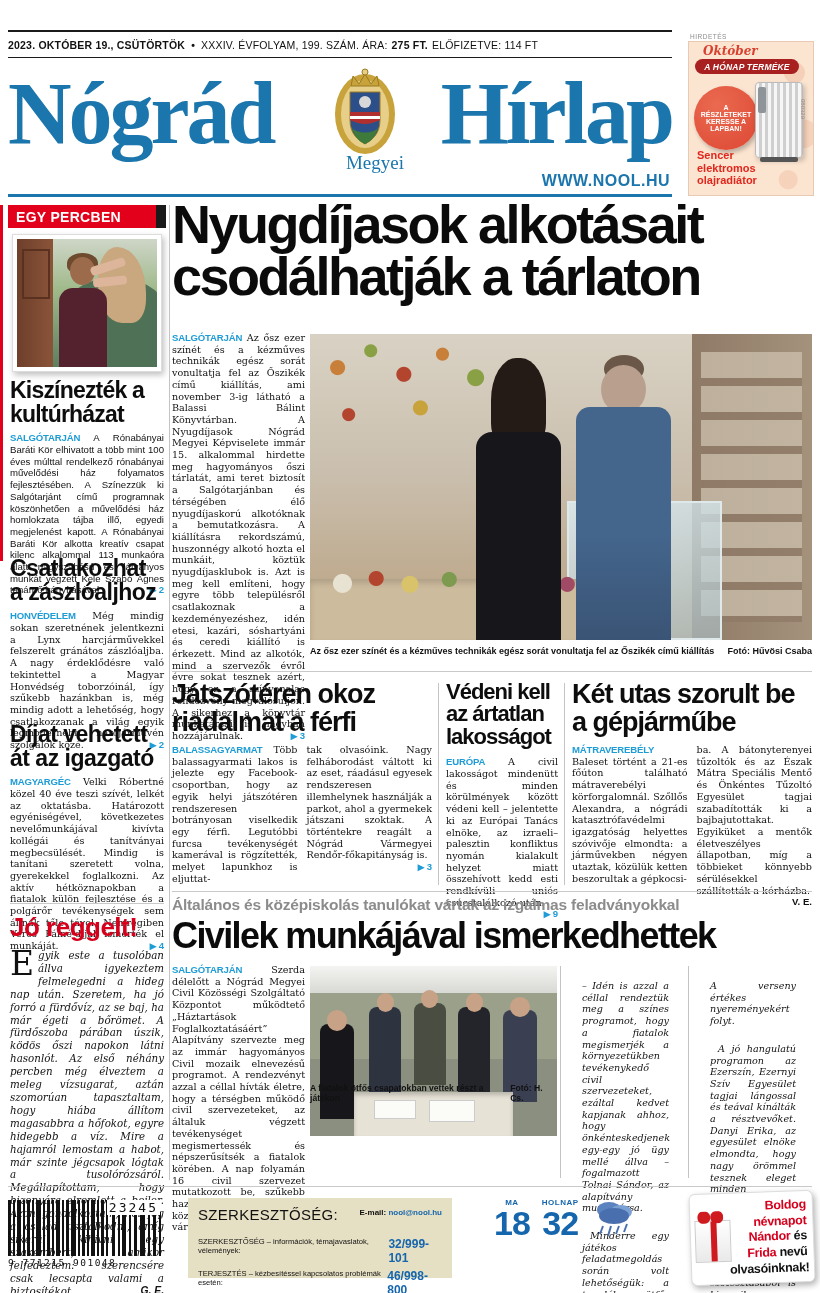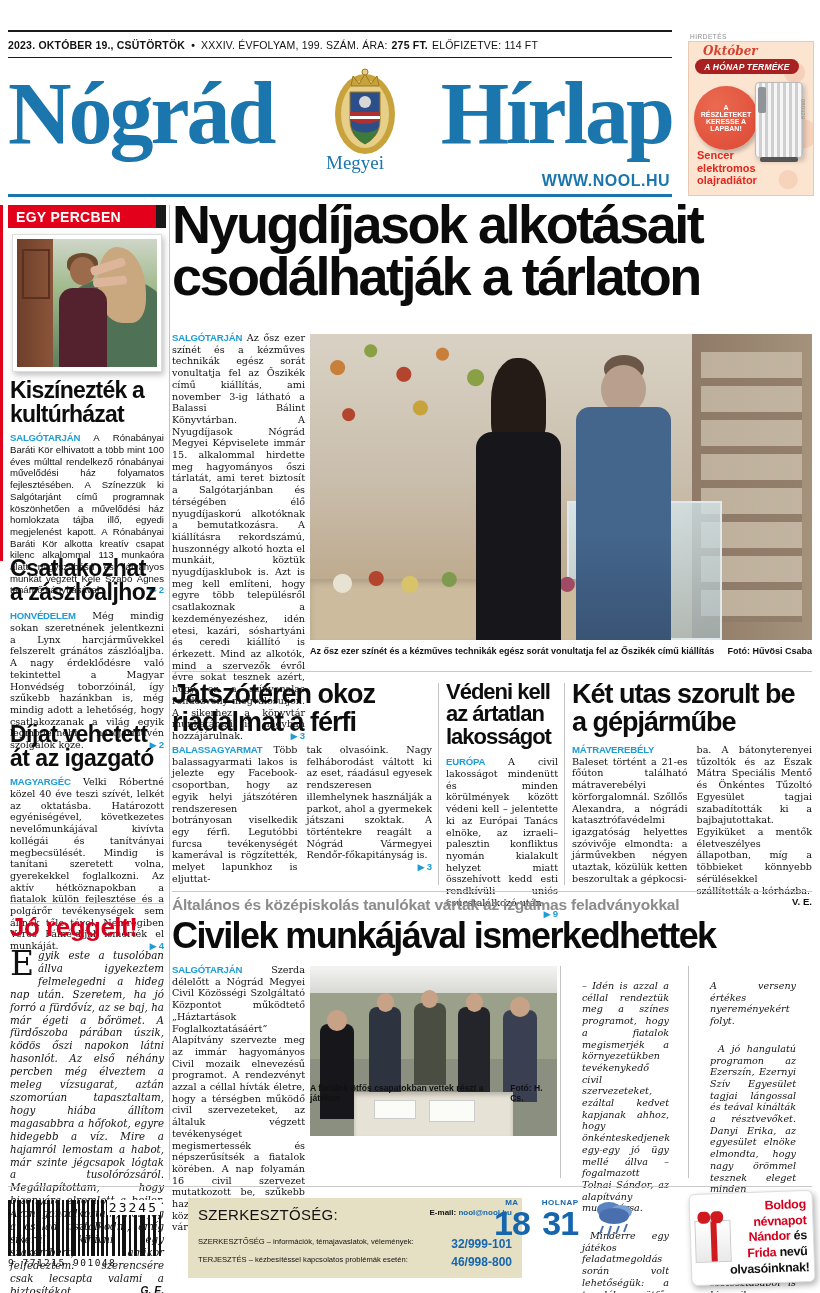--- a/index.html
+++ b/index.html
@@ -21,21 +21,21 @@
   #topbar .b{font-weight:bold;}
   #topbar .dot{margin:0 6px;font-weight:bold;}
 
   
   #masthead{left:8px;top:56px;width:664px;height:138px;border-bottom:3px solid #1b76ad;}
   .mast-word{position:absolute;color:#1b76ad;font-family:"Liberation Serif",serif;font-weight:bold;
              font-size:88px;line-height:1;letter-spacing:-3px;top:14px;}
   #mast-left{left:0;}
   #mast-right{right:0;}
   #crest{position:absolute;left:318px;top:6px;width:78px;height:118px;text-align:center;}
-  #crest-word{position:absolute;left:318px;top:96px;width:78px;text-align:left;color:#1b76ad;
+  #crest-word{position:absolute;left:318px;top:96px;width:78px;text-align:right;color:#1b76ad;
               font-family:"Liberation Serif",serif;font-size:19px;}
   #site{position:absolute;right:2px;bottom:4px;color:#1b76ad;font-weight:bold;font-size:16px;letter-spacing:.5px;}
 
   
   #ad-label{left:690px;top:33px;font-size:6.5px;color:#8d8d8d;letter-spacing:.5px;}
   #ad{left:688px;top:41px;width:124px;height:153px;background:#fbe4d0;border:1px solid #e8c9b4;overflow:hidden;}
   #ad-floral{position:absolute;inset:0;background:
      radial-gradient(circle at 85% 20%, rgba(235,170,140,.35) 0 10px, transparent 11px),
      radial-gradient(circle at 92% 60%, rgba(235,170,140,.3) 0 14px, transparent 15px),
      radial-gradient(circle at 80% 90%, rgba(235,170,140,.3) 0 9px, transparent 10px);}
@@ -142,21 +142,21 @@
   .bot-col p{margin:16px;font-style:italic;}
   .bot-col p + p{text-indent:8px;}
   .bold{font-weight:bold;}
 
   
   #barcode{left:8px;top:1200px;width:158px;height:72px;}
   #barcode svg{display:block;}
   #issue-code{position:absolute;right:6px;top:0px;background:#fff;padding:0 2px;font-family:"DejaVu Sans Mono",monospace;
      font-size:13px;letter-spacing:2px;}
   #barcode-num{font-family:"DejaVu Sans Mono",monospace;font-size:9.5px;letter-spacing:1.5px;margin-top:1px;}
-  #editorial{left:188px;top:1198px;width:334px;height:80px;background:#e5dfc3;padding:8px 10px;box-sizing:border-box;}
+  #editorial{left:188px;top:1198px;width:264px;height:80px;background:#e5dfc3;padding:8px 10px;box-sizing:border-box;}
   #ed-title{font-size:15px;font-weight:normal;letter-spacing:.3px;}
   #ed-email{position:absolute;right:10px;top:10px;font-size:8px;font-weight:bold;}
   #ed-email .em{color:#1566ad;}
   .ed-row{display:flex;align-items:flex-start;font-size:7.6px;margin-top:4px;}
   .ed-row .ph{margin-left:auto;color:#1566ad;font-weight:bold;font-size:12px;}
   #ed-rows{margin-top:14px;}
   #weather{left:494px;top:1198px;width:200px;}
   #w-top{display:flex;align-items:flex-start;gap:12px;}
   .w-col{text-align:center;color:#1566ad;}
   .w-label{font-size:8px;font-weight:bold;letter-spacing:.5px;}
@@ -449,21 +449,21 @@
 </div>
 
 <div id="weather" class="abs">
   <div id="w-top">
     <div class="w-col">
       <div class="w-label">MA</div>
       <div class="w-temp">18</div>
     </div>
     <div class="w-col">
       <div class="w-label">HOLNAP</div>
-      <div class="w-temp">31</div>
+      <div class="w-temp">32</div>
     </div>
     <span>
       <svg width="46" height="40" viewBox="0 0 46 40">
         <ellipse cx="18" cy="12" rx="12" ry="8" fill="#5b83c0"></ellipse>
         <ellipse cx="30" cy="14" rx="11" ry="7" fill="#7aa0d4"></ellipse>
         <ellipse cx="23" cy="18" rx="15" ry="8" fill="#4a6fae"></ellipse>
         <line x1="12" y1="28" x2="9" y2="36" stroke="#4a6fae" stroke-width="2"></line>
         <line x1="20" y1="28" x2="17" y2="38" stroke="#4a6fae" stroke-width="2"></line>
         <line x1="28" y1="28" x2="25" y2="36" stroke="#4a6fae" stroke-width="2"></line>
         <line x1="36" y1="26" x2="33" y2="34" stroke="#4a6fae" stroke-width="2"></line>

